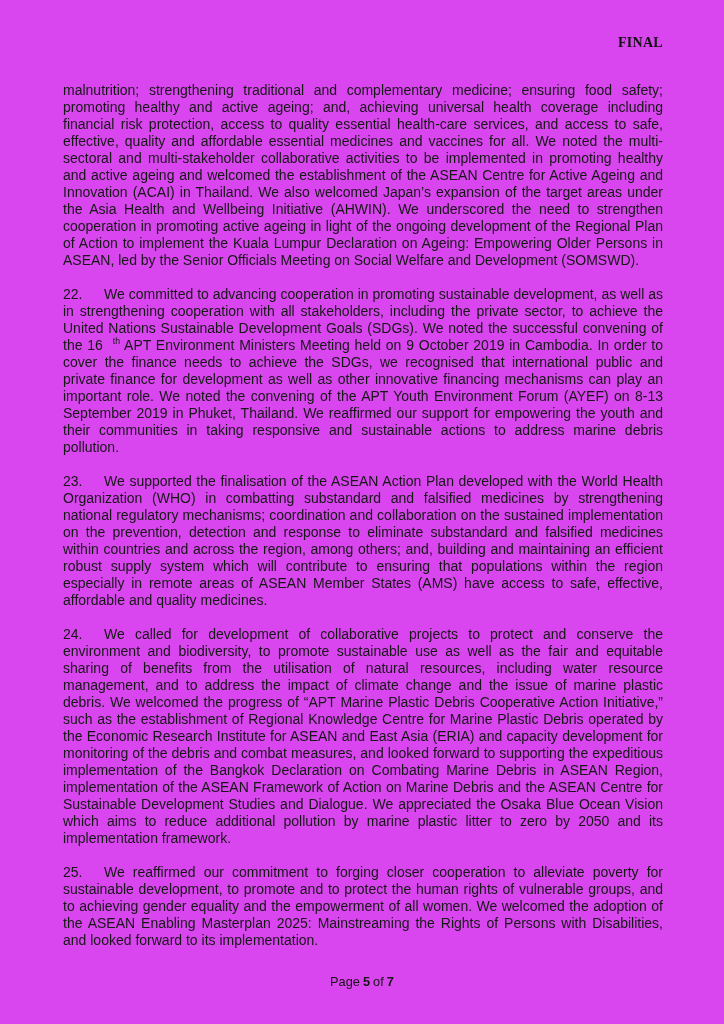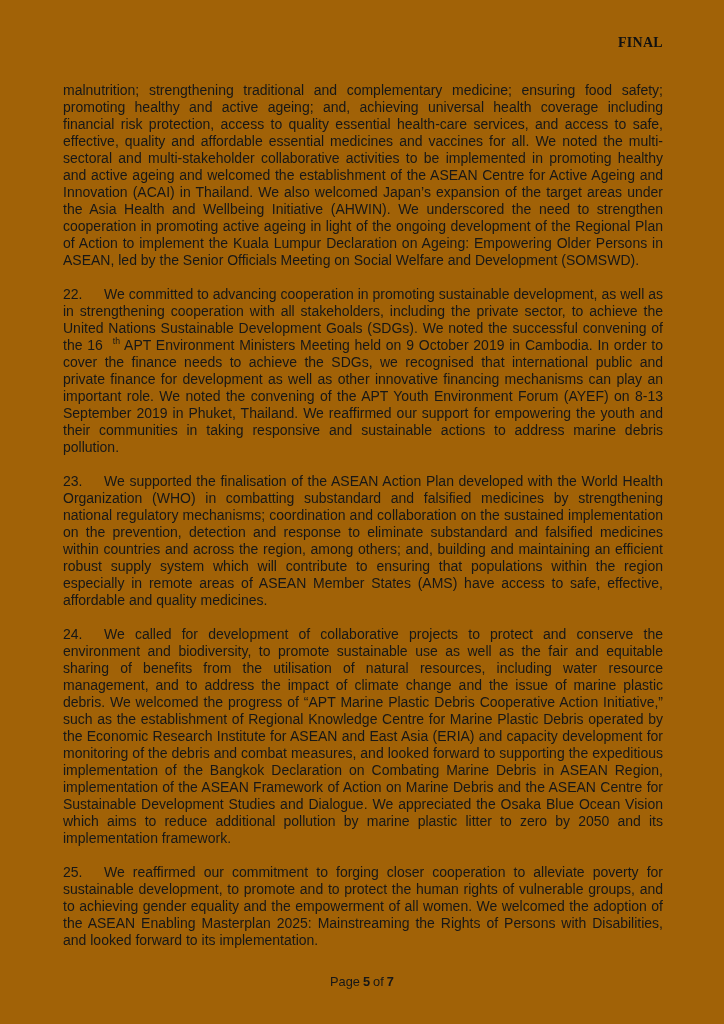--- a/index.html
+++ b/index.html
@@ -4,21 +4,21 @@
 <style>
   html, body {
     margin: 0;
     padding: 0;
     background: #ffffff;
   }
   .page {
     position: relative;
     width: 724px;
     height: 1024px;
-    background: #a16207;
+    background: #d946ef;
     font-family: "Liberation Sans", sans-serif;
     color: #171717;
     overflow: hidden;
   }
   .header-final {
     position: absolute;
     top: 35px;
     right: 61px;
     font-family: "Liberation Serif", serif;
     font-weight: bold;

